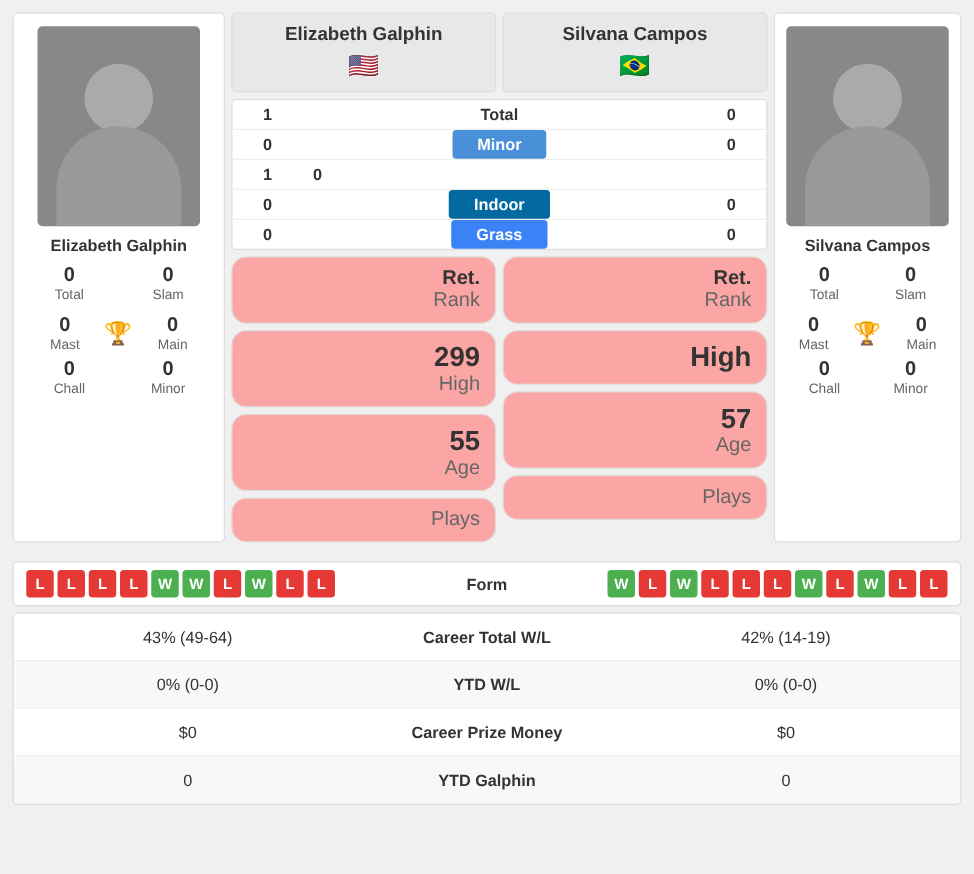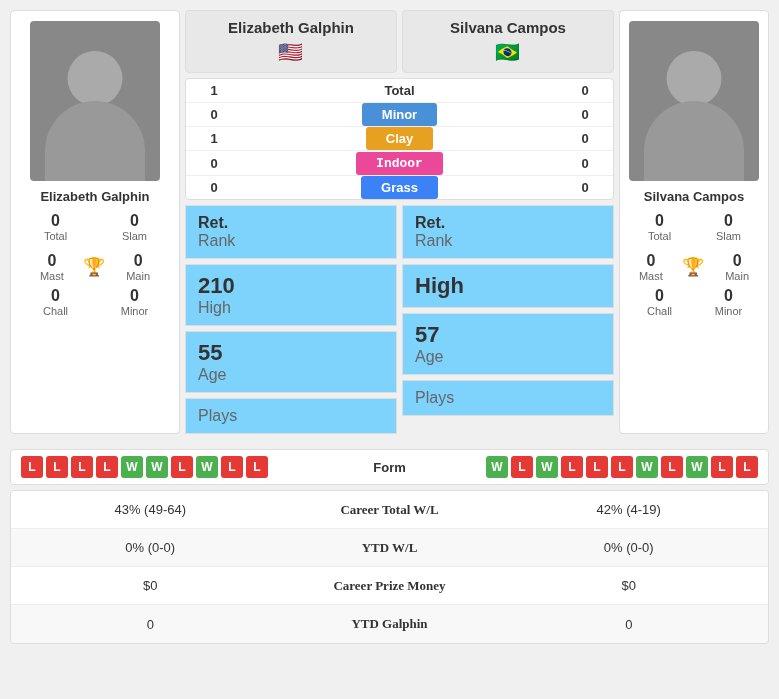--- a/index.html
+++ b/index.html
@@ -110,21 +110,21 @@
       padding: 4px 20px;
       border-radius: 3px;
       color: #fff;
       font-weight: bold;
       font-size: 13px;
       text-align: center;
       min-width: 90px;
     }
     .surface-hard { background: #4a90d9; }
     .surface-clay { background: #e8a020; }
-    .surface-indoor { background: #ec4899; font-family: Liberation Mono, monospace; }
+    .surface-indoor { background: #0369a1; }
     .surface-grass { background: #3b82f6; }
     .player-header-box {
       flex: 1;
       background: #e8e8e8;
       border: 1px solid #ddd;
       border-radius: 4px;
       padding: 8px;
       text-align: center;
     }
 
@@ -161,25 +161,25 @@
       display: flex;
       align-items: center;
       padding: 4px 8px;
       border-bottom: 1px solid #eee;
     }
     .score-row:last-child { border-bottom: none; }
     .score-row-left { width: 40px; text-align: center; font-weight: bold; }
     .score-row-center { flex: 1; text-align: center; }
     .score-row-right { width: 40px; text-align: center; font-weight: bold; }
     .detail-box {
-      background: #7dd3fc;
-      border: 1px solid #ddd;
-      border-radius: 0;
+      background: #fca5a5;
+      border: 1px solid #ddd;
+      border-radius: 12px;
       padding: 8px 12px;
-      text-align: left;
+      text-align: right;
     }
     .detail-box-big {
       font-size: 22px;
       font-weight: bold;
     }
     .detail-box-label {
       font-size: 16px;
       color: #666;
     }
 
@@ -193,21 +193,21 @@
     .bottom-row {
       display: flex;
       align-items: center;
       border-bottom: 1px solid #eee;
       background: #fff;
       min-height: 38px;
     }
     .bottom-row:last-child { border-bottom: none; }
     .bottom-row:nth-child(even) { background: #f8f8f8; }
     .bottom-left { flex: 1; text-align: center; font-size: 13px; padding: 8px; }
-    .bottom-center { width: 200px; text-align: center; font-weight: bold; font-size: 13px; padding: 8px; font-family: Liberation Serif, serif; }
+    .bottom-center { width: 200px; text-align: center; font-weight: bold; font-size: 13px; padding: 8px; }
     .bottom-right { flex: 1; text-align: center; font-size: 13px; padding: 8px; }
 
     
     .form-section {
       margin: 5px 10px;
       display: flex;
       align-items: center;
       background: #fff;
       border: 1px solid #ddd;
       border-radius: 4px;
@@ -310,23 +310,20 @@
 
         <div class="score-row">
           <div class="score-row-left">0</div>
           <div class="score-row-center">
             <span class="surface-badge surface-hard">Minor</span>
           </div>
           <div class="score-row-right">0</div>
         </div>
         <div class="score-row">
           <div class="score-row-left">1</div>
-          <div class="score-row-center">
-            <span class="surface-badge surface-clay">Clay</span>
-          </div>
           <div class="score-row-right">0</div>
         </div>
         <div class="score-row">
           <div class="score-row-left">0</div>
           <div class="score-row-center">
             <span class="surface-badge surface-indoor">Indoor</span>
           </div>
           <div class="score-row-right">0</div>
         </div>
         <div class="score-row">
@@ -339,21 +336,21 @@
       </div>
 
       <div style="display:flex; gap:5px; margin-top:5px;">
 
         <div style="display:flex; flex-direction:column; gap:5px; flex:1;">
           <div class="detail-box">
             <div class="detail-box-big" style="font-size:16px;">Ret.</div>
             <div class="detail-box-label">Rank</div>
           </div>
           <div class="detail-box">
-            <div class="detail-box-big">210</div>
+            <div class="detail-box-big">299</div>
             <div class="detail-box-label">High</div>
           </div>
           <div class="detail-box">
             <div class="detail-box-big">55</div>
             <div class="detail-box-label">Age</div>
           </div>
           <div class="detail-box">
             <div class="detail-box-label">Plays</div>
           </div>
         </div>
@@ -446,21 +443,21 @@
       <span class="form-badge form-w">W</span>
       <span class="form-badge form-l">L</span>
       <span class="form-badge form-l">L</span>
     </div>
   </div>
 
   <div class="bottom-stats">
     <div class="bottom-row">
       <div class="bottom-left">43% (49-64)</div>
       <div class="bottom-center">Career Total W/L</div>
-      <div class="bottom-right">42% (4-19)</div>
+      <div class="bottom-right">42% (14-19)</div>
     </div>
     <div class="bottom-row">
       <div class="bottom-left">0% (0-0)</div>
       <div class="bottom-center">YTD W/L</div>
       <div class="bottom-right">0% (0-0)</div>
     </div>
     <div class="bottom-row">
       <div class="bottom-left">$0</div>
       <div class="bottom-center">Career Prize Money</div>
       <div class="bottom-right">$0</div>

